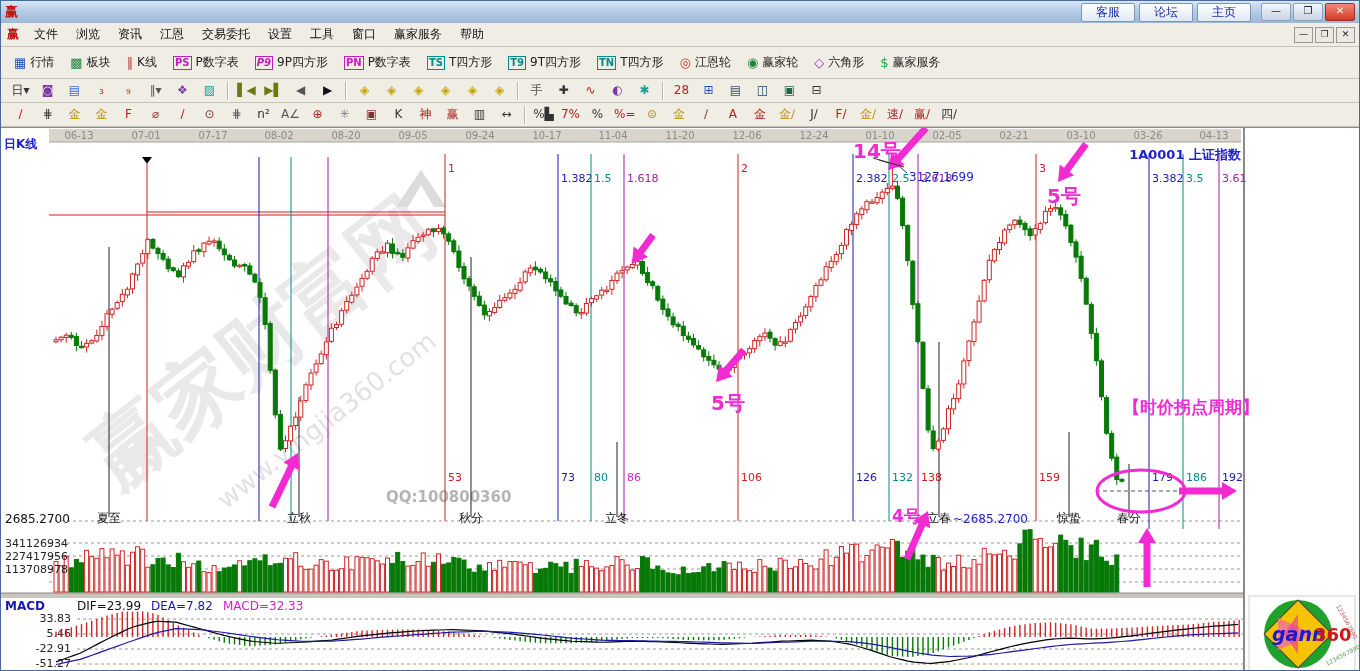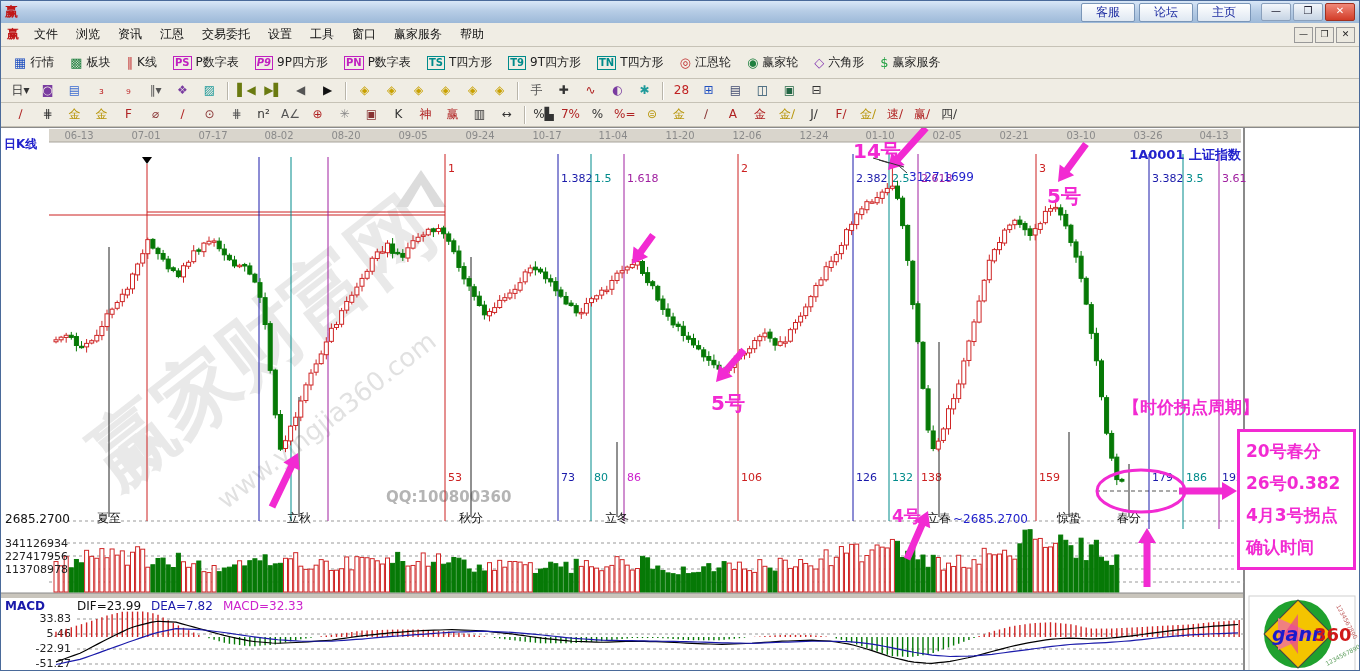--- a/index.html
+++ b/index.html
@@ -1202,20 +1202,14 @@
         <rect x="1248" y="594" width="106" height="75" fill="#fff" stroke="#cfcfcf"></rect>
         <circle cx="1297" cy="632" r="34" fill="#1fa12e"></circle>
         <rect x="1273" y="608" width="48" height="48" fill="#f4c400" stroke="#444" transform="rotate(45 1297 632)"></rect>
         <polygon points="1277,616 1313,632 1277,648" fill="#f08080"></polygon>
         <polygon points="1297,612 1283,632 1297,652" fill="#e84393" opacity="0.7"></polygon>
         <text x="1271" y="639" fill="#1a1acc" font-size="19" text-anchor="start" font-weight="bold" font-style="italic">gann</text>
         <text x="1313" y="639" fill="#d01818" font-size="18" text-anchor="start" font-weight="bold">360</text>
         <text x="1335" y="604" fill="#c06060" font-size="6" text-anchor="start" font-weight="normal" transform="rotate(62 1335 604)">1234567890</text>
         <text x="1326" y="664" fill="#60a060" font-size="6" text-anchor="start" font-weight="normal" transform="rotate(-28 1326 664)">1234567890</text>
       </svg>
-    <div id="callout" style="left: 1236px; top: 301px; width: 119px; height: 141px;">
-        <div>20号春分</div>
-        <div>26号0.382</div>
-        <div>4月3号拐点</div>
-        <div>确认时间</div>
-      </div>
   </div>
 </div>
 
 </body></html>

